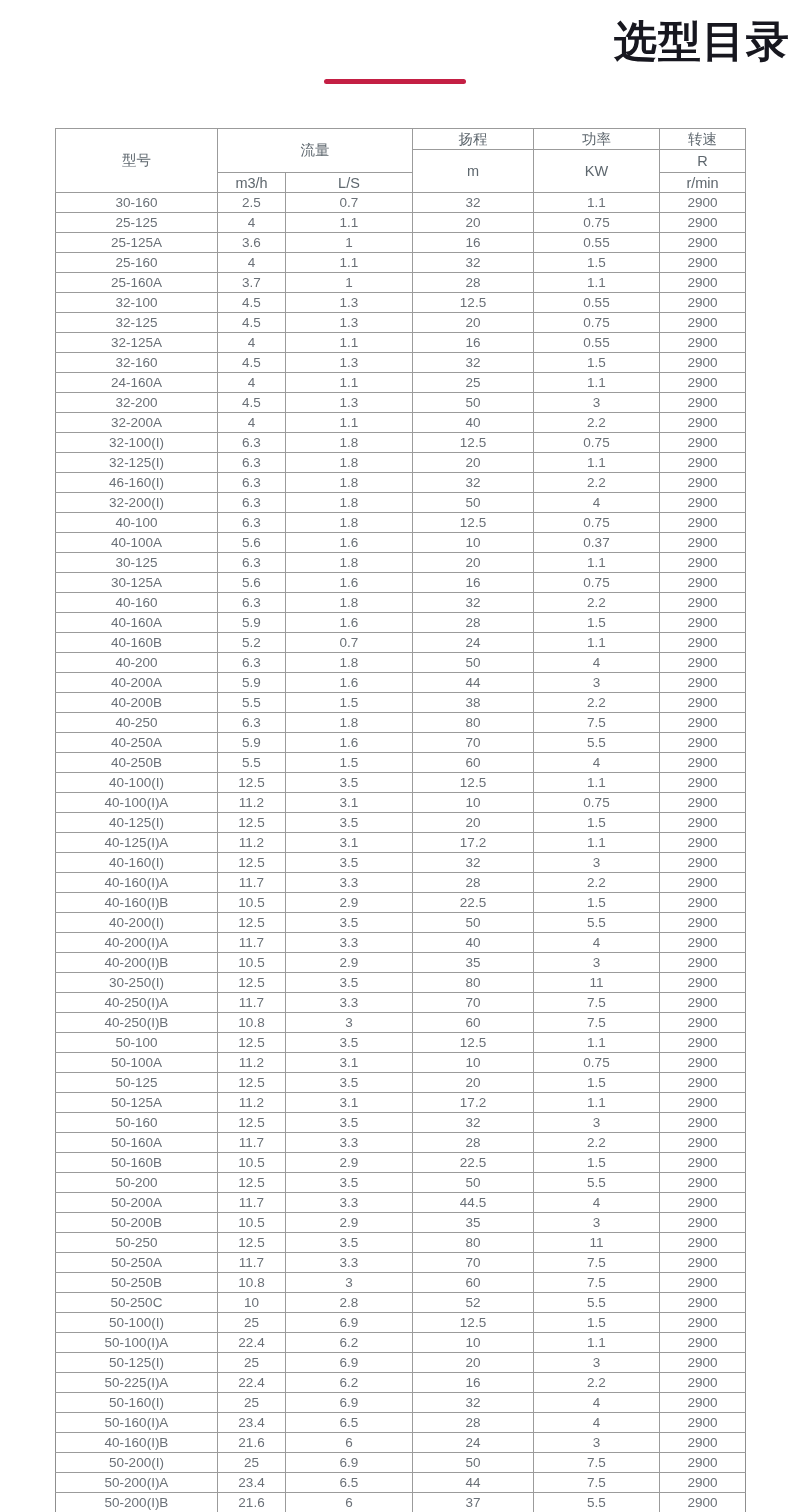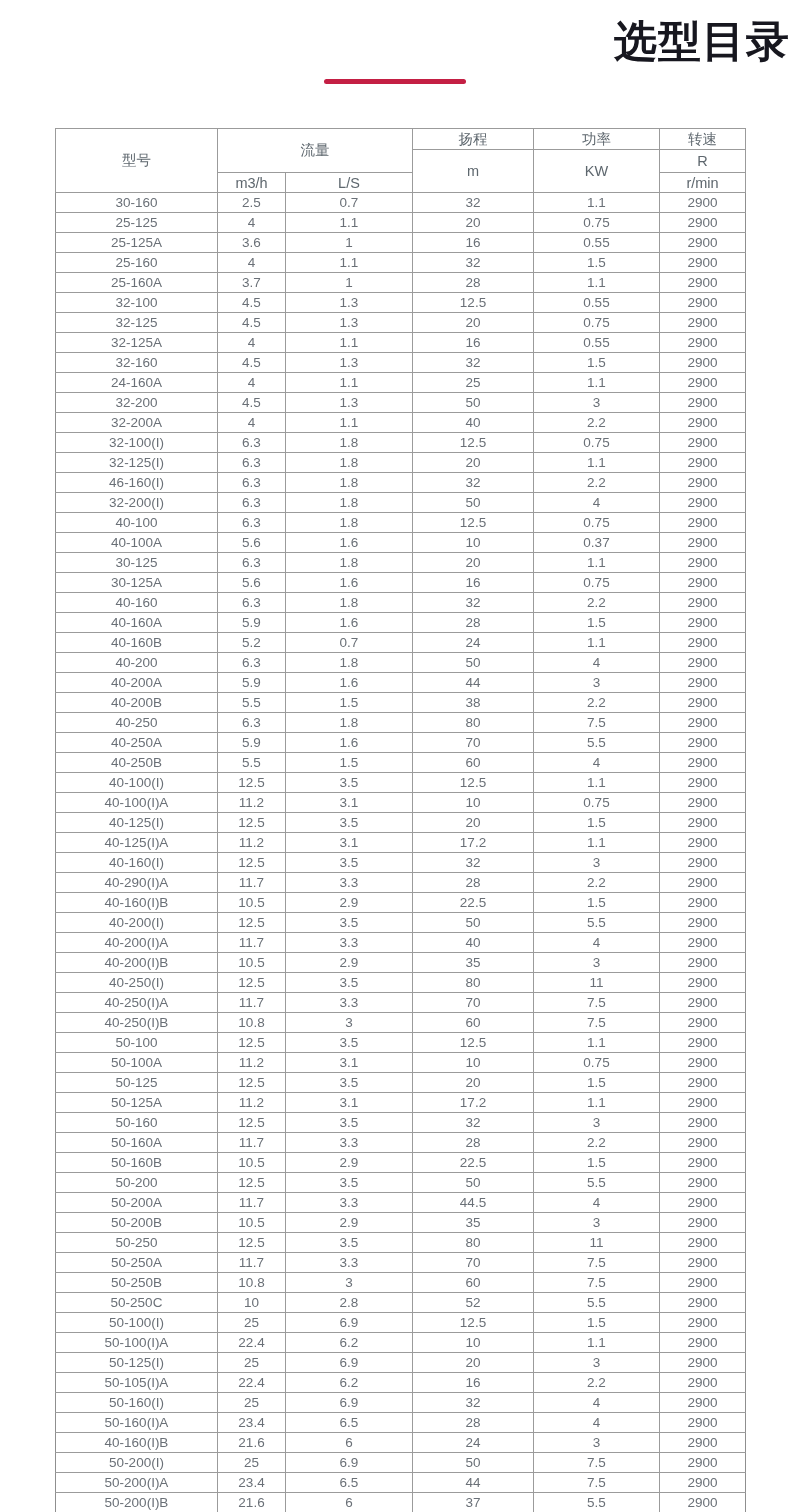--- a/index.html
+++ b/index.html
@@ -371,21 +371,21 @@
         </tr>
         <tr>
           <td>40-160(I)</td>
           <td>12.5</td>
           <td>3.5</td>
           <td>32</td>
           <td>3</td>
           <td>2900</td>
         </tr>
         <tr>
-          <td>40-290(I)A</td>
+          <td>40-160(I)A</td>
           <td>11.7</td>
           <td>3.3</td>
           <td>28</td>
           <td>2.2</td>
           <td>2900</td>
         </tr>
         <tr>
           <td>40-160(I)B</td>
           <td>10.5</td>
           <td>2.9</td>
@@ -411,21 +411,21 @@
         </tr>
         <tr>
           <td>40-200(I)B</td>
           <td>10.5</td>
           <td>2.9</td>
           <td>35</td>
           <td>3</td>
           <td>2900</td>
         </tr>
         <tr>
-          <td>40-250(I)</td>
+          <td>30-250(I)</td>
           <td>12.5</td>
           <td>3.5</td>
           <td>80</td>
           <td>11</td>
           <td>2900</td>
         </tr>
         <tr>
           <td>40-250(I)A</td>
           <td>11.7</td>
           <td>3.3</td>
@@ -571,21 +571,21 @@
         </tr>
         <tr>
           <td>50-125(I)</td>
           <td>25</td>
           <td>6.9</td>
           <td>20</td>
           <td>3</td>
           <td>2900</td>
         </tr>
         <tr>
-          <td>50-105(I)A</td>
+          <td>50-225(I)A</td>
           <td>22.4</td>
           <td>6.2</td>
           <td>16</td>
           <td>2.2</td>
           <td>2900</td>
         </tr>
         <tr>
           <td>50-160(I)</td>
           <td>25</td>
           <td>6.9</td>

